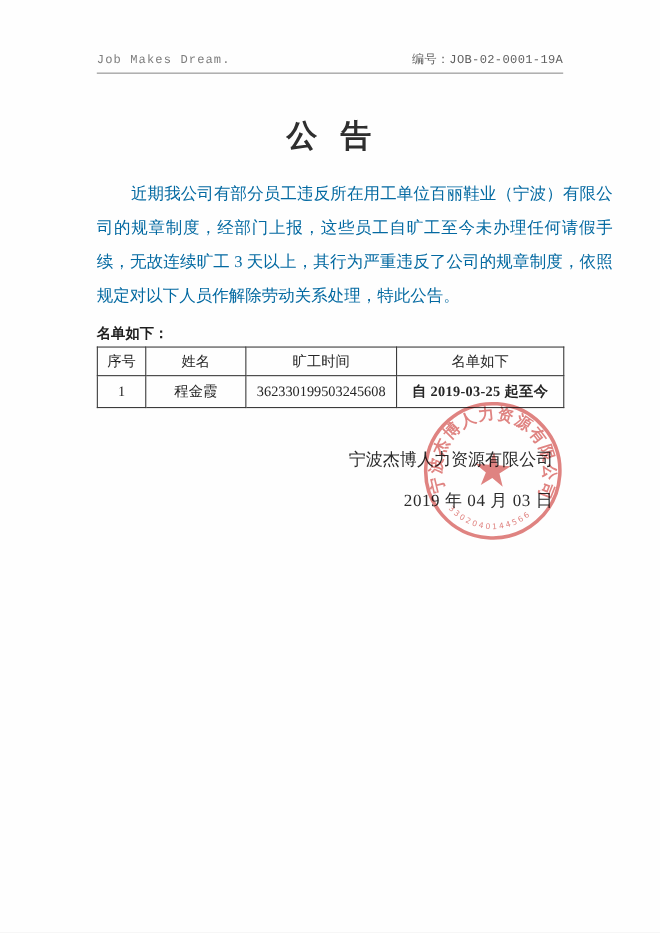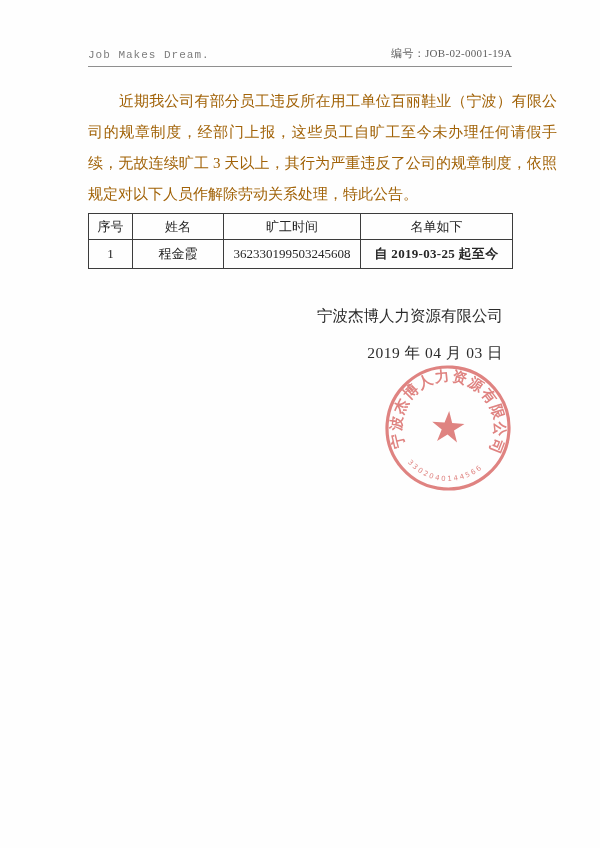--- a/index.html
+++ b/index.html
@@ -20,41 +20,41 @@
     display: flex;
     justify-content: space-between;
     align-items: flex-end;
     margin: 0 88px;
     padding-top: 46px;
     padding-bottom: 5px;
     border-bottom: 1.5px solid #8f8f8f;
     font-family: "Liberation Mono", "DejaVu Sans Mono", monospace;
   }
   .slogan   { font-size: 11px; color: #7d7d7d; letter-spacing: 1px; }
-  .doc-number { font-size: 11px; color: #5f5f5f; letter-spacing: 0.3px; font-family: Liberation Serif, serif; }
+  .doc-number { font-size: 11px; color: #5f5f5f; letter-spacing: 0.3px; }
 
   
   .doc-title {
     margin: 38px 0 0 0;
     text-align: center;
     font-size: 28px;
     font-weight: 600;
     color: #2f2f2f;
     letter-spacing: 2px;
     word-spacing: 10px;
   }
 
   
   .doc-paragraph {
     margin: 19px 43px 0 88px;
     font-size: 15px;
     line-height: 31px;
     text-align: justify;
     text-indent: 31px;
-    color: #a16207;
+    color: #0369a1;
   }
 
   .list-intro {
     margin: 8px 88px 2px 88px;
     font-size: 13px;
     font-weight: bold;
     color: #1f1f1f;
   }
 
   
@@ -104,23 +104,25 @@
 </head>
 <body>
 
 <div class="page">
 
   <div class="doc-header">
     <span class="slogan">Job Makes Dream.</span>
     <span class="doc-number">编号：JOB-02-0001-19A</span>
   </div>
 
+  <h1 class="doc-title">公 告</h1>
 
   <p class="doc-paragraph">近期我公司有部分员工违反所在用工单位百丽鞋业（宁波）有限公司的规章制度，经部门上报，这些员工自旷工至今未办理任何请假手续，无故连续旷工 3 天以上，其行为严重违反了公司的规章制度，依照规定对以下人员作解除劳动关系处理，特此公告。</p>
 
+  <div class="list-intro">名单如下：</div>
 
   <table class="roster">
     <colgroup>
       <col style="width:44px">
         <col style="width:91px">
       <col style="width:137px">
         <col style="width:152px">
     </colgroup>
     <thead>
       <tr>

